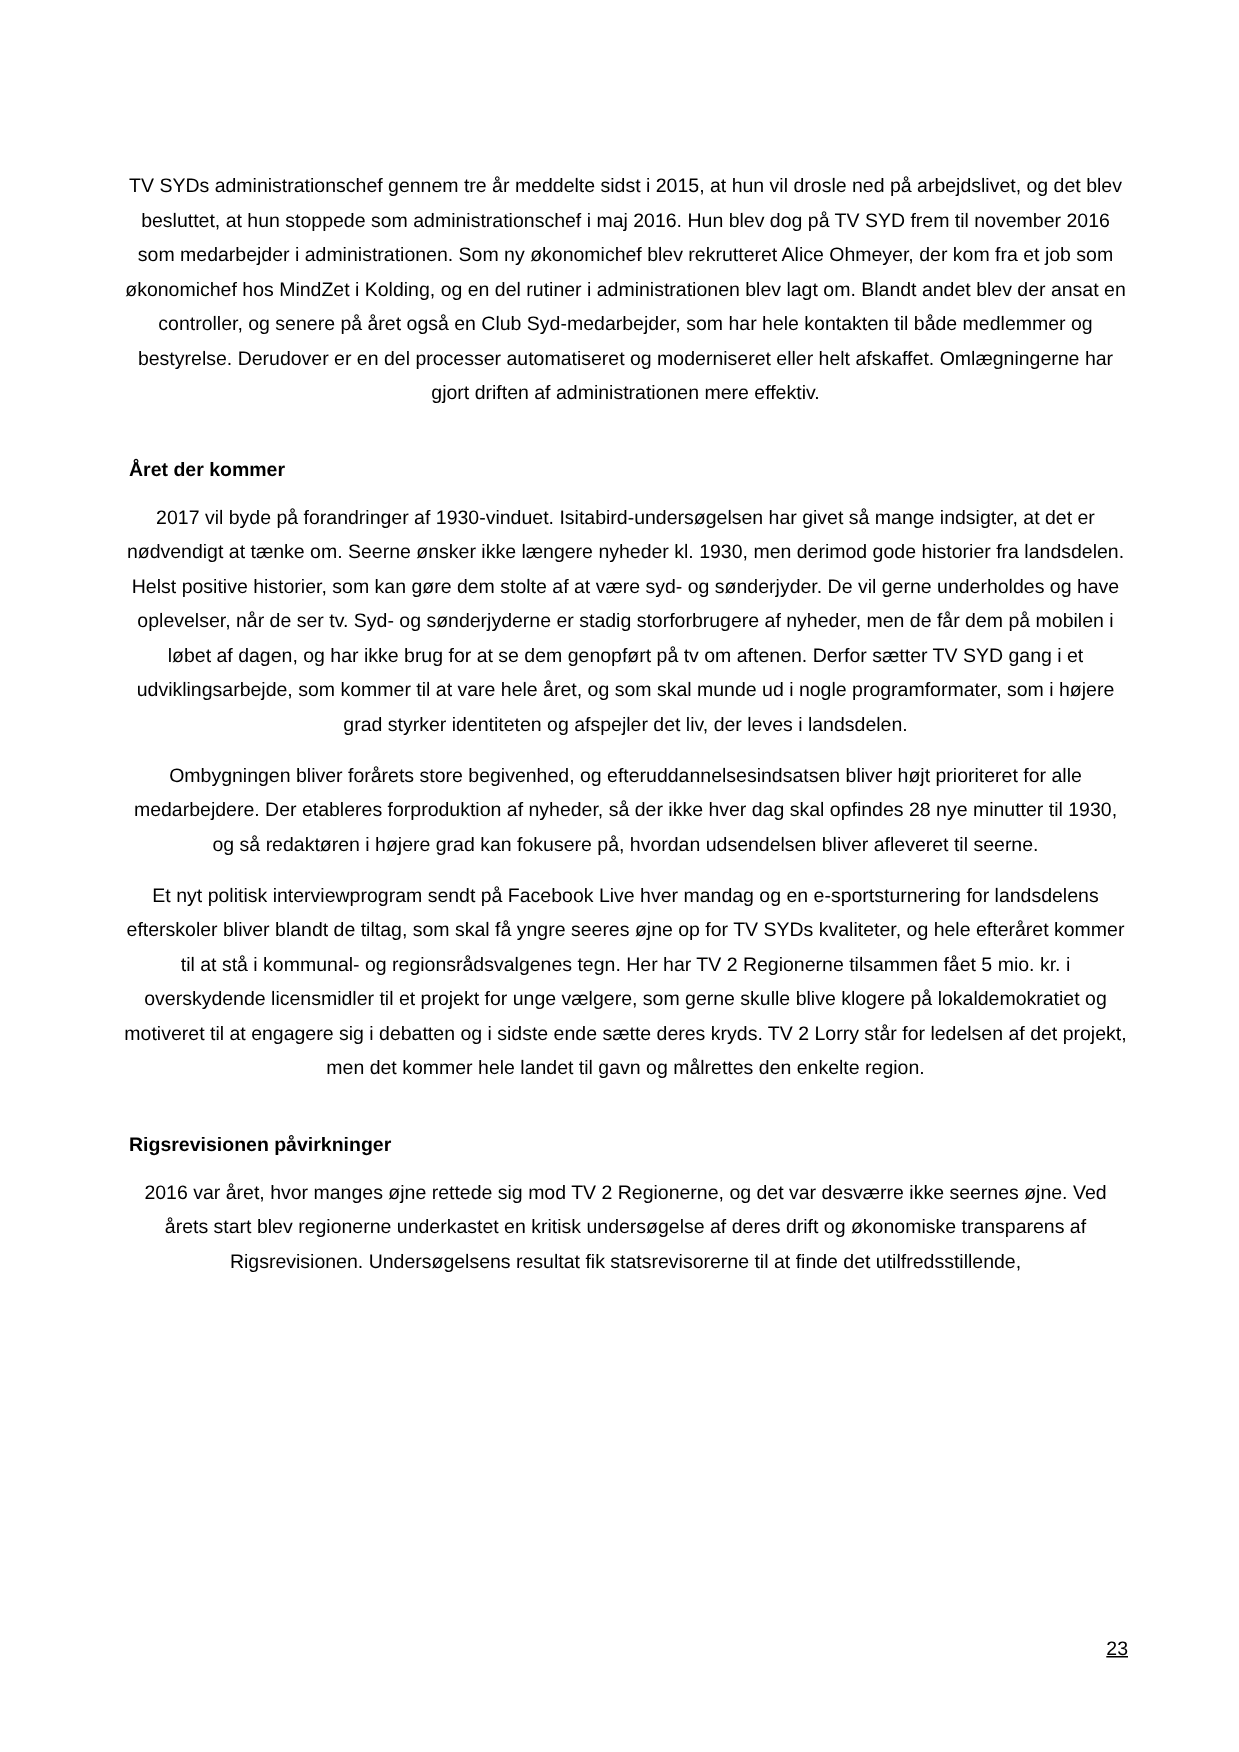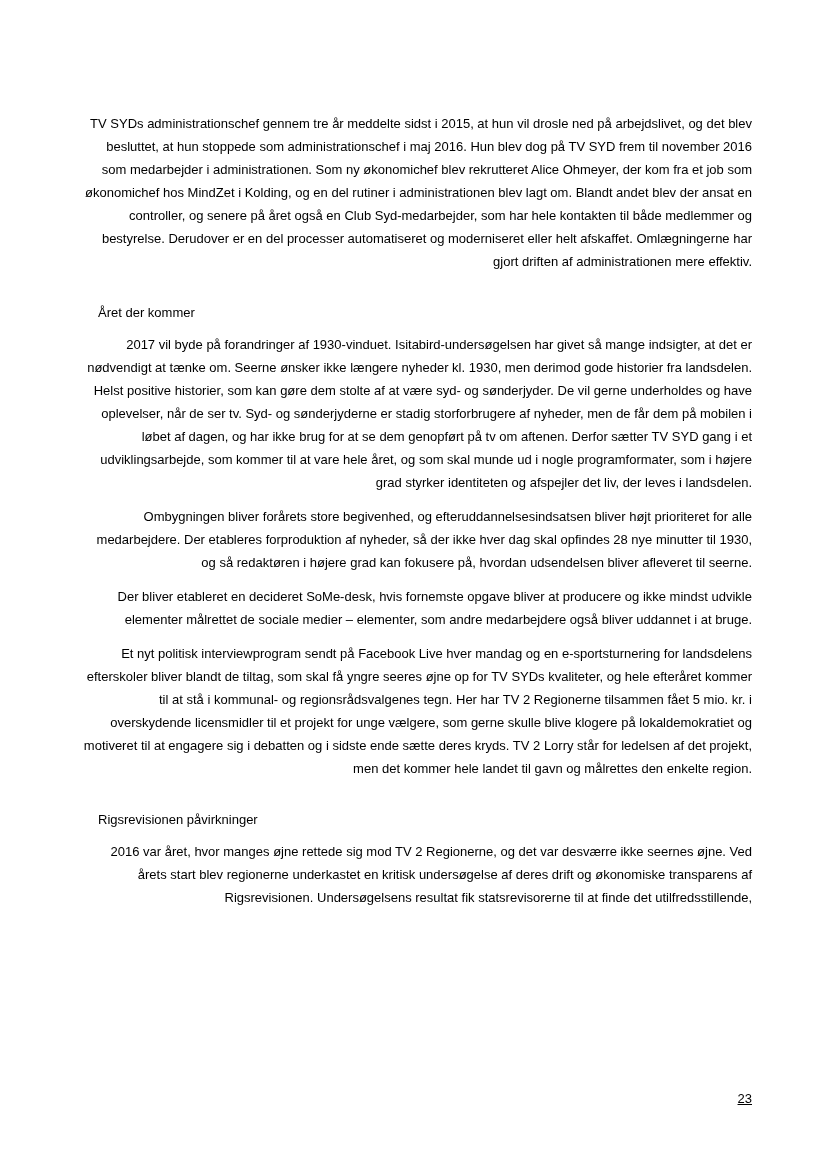--- a/index.html
+++ b/index.html
@@ -17,28 +17,28 @@
   .content {
     position: absolute;
     left: 82px;
     top: 112px;
     width: 670px;
   }
   .para {
     font-size: 13px;
     line-height: 23px;
     margin: 0 0 11px 0;
-    text-align: right;
+    text-align: center;
     color: #000000;
   }
   .heading {
     font-size: 13px;
     line-height: 23px;
-    font-weight: normal;
-    margin: 28px 0 9px 16px;
+    font-weight: bold;
+    margin: 28px 0 9px 4px;
     color: #000000;
   }
   .page-number {
     position: absolute;
     right: 74px;
     bottom: 60px;
     font-size: 13px;
     line-height: 18px;
     color: #000000;
     text-decoration: underline;
@@ -52,21 +52,20 @@
 
     <p class="para">TV SYDs administrationschef gennem tre år meddelte sidst i 2015, at hun vil drosle ned på arbejdslivet, og det blev besluttet, at hun stoppede som administrationschef i maj 2016. Hun blev dog på TV SYD frem til november 2016 som medarbejder i administrationen. Som ny økonomichef blev rekrutteret Alice Ohmeyer, der kom fra et job som økonomichef hos MindZet i Kolding, og en del rutiner i administrationen blev lagt om. Blandt andet blev der ansat en controller, og senere på året også en Club Syd-medarbejder, som har hele kontakten til både medlemmer og bestyrelse. Derudover er en del processer automatiseret og moderniseret eller helt afskaffet. Omlægningerne har gjort driften af administrationen mere effektiv.</p>
 
     <h2 class="heading">Året der kommer</h2>
 
     <p class="para">2017 vil byde på forandringer af 1930-vinduet. Isitabird-undersøgelsen har givet så mange indsigter, at det er nødvendigt at tænke om. Seerne ønsker ikke længere nyheder kl. 1930, men derimod gode historier fra landsdelen. Helst positive historier, som kan gøre dem stolte af at være syd- og sønderjyder. De vil gerne underholdes og have oplevelser, når de ser tv. Syd- og sønderjyderne er stadig storforbrugere af nyheder, men de får dem på mobilen i løbet af dagen, og har ikke brug for at se dem genopført på tv om aftenen. Derfor sætter TV SYD gang i et udviklingsarbejde, som kommer til at vare hele året, og som skal munde ud i nogle programformater, som i højere grad styrker identiteten og afspejler det liv, der leves i landsdelen.</p>
 
 
     <p class="para">Ombygningen bliver forårets store begivenhed, og efteruddannelsesindsatsen bliver højt prioriteret for alle medarbejdere. Der etableres forproduktion af nyheder, så der ikke hver dag skal opfindes 28 nye minutter til 1930, og så redaktøren i højere grad kan fokusere på, hvordan udsendelsen bliver afleveret til seerne.</p>
 
-    <p class="para">Der bliver etableret en decideret SoMe-desk, hvis fornemste opgave bliver at producere og ikke mindst udvikle elementer målrettet de sociale medier – elementer, som andre medarbejdere også bliver uddannet i at bruge.</p>
 
     <p class="para">Et nyt politisk interviewprogram sendt på Facebook Live hver mandag og en e-sportsturnering for landsdelens efterskoler bliver blandt de tiltag, som skal få yngre seeres øjne op for TV SYDs kvaliteter, og hele efteråret kommer til at stå i kommunal- og regionsrådsvalgenes tegn. Her har TV 2 Regionerne tilsammen fået 5 mio. kr. i overskydende licensmidler til et projekt for unge vælgere, som gerne skulle blive klogere på lokaldemokratiet og motiveret til at engagere sig i debatten og i sidste ende sætte deres kryds. TV 2 Lorry står for ledelsen af det projekt, men det kommer hele landet til gavn og målrettes den enkelte region.</p>
 
     <h2 class="heading">Rigsrevisionen påvirkninger</h2>
 
     <p class="para">2016 var året, hvor manges øjne rettede sig mod TV 2 Regionerne, og det var desværre ikke seernes øjne. Ved årets start blev regionerne underkastet en kritisk undersøgelse af deres drift og økonomiske transparens af Rigsrevisionen. Undersøgelsens resultat fik statsrevisorerne til at finde det utilfredsstillende,</p>
 
   </div>
 
   <div class="page-number">23</div>

